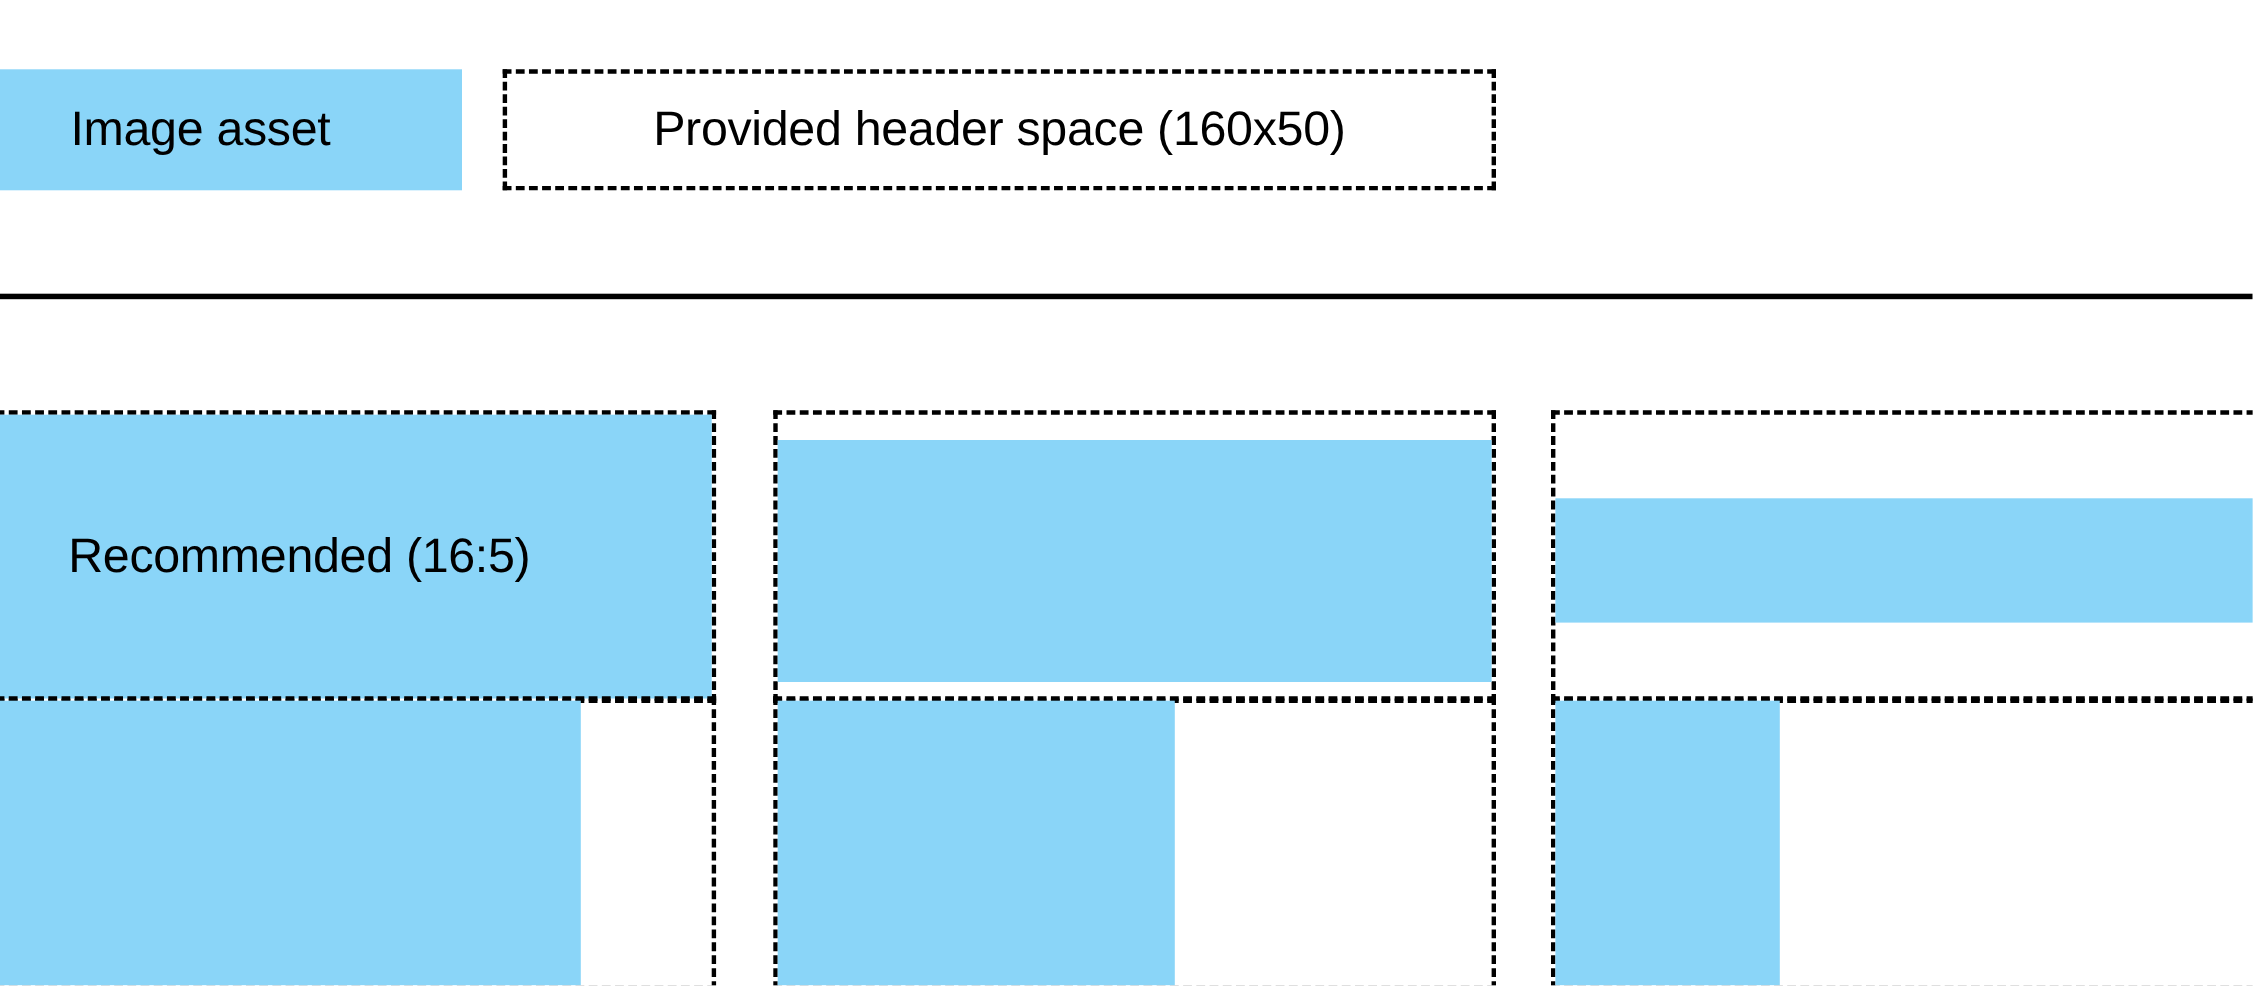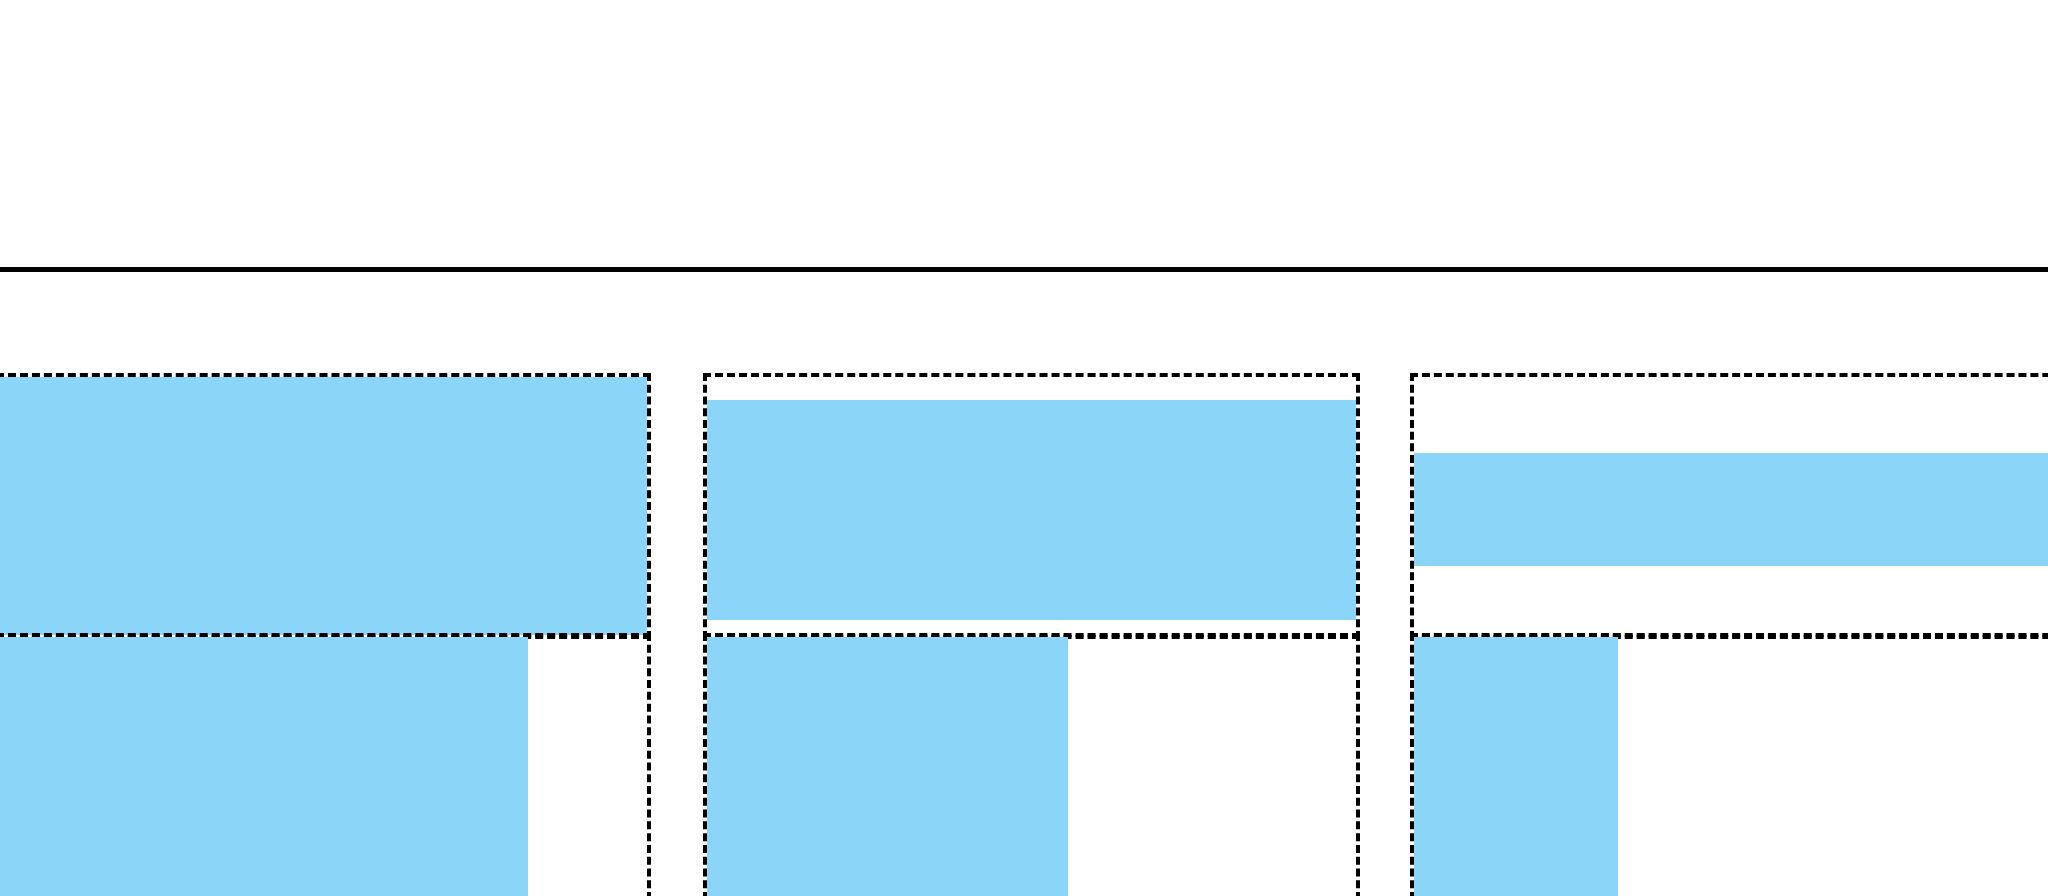--- a/index.html
+++ b/index.html
@@ -85,25 +85,37 @@
   #row3-col2-fill { left: 0; top: 0; width: 361px; height: 259px; }
 
   #row3-col3-box { left: 1410px; top: 633px; width: 700px; height: 267px; }
   #row3-col3-fill { left: 0; top: 0; width: 204px; height: 259px; }
 </style>
 </head>
 <body>
 
 <div id="canvas">
 
+  <div class="abs" id="header-row">
+
+    <div class="abs fill-blue" id="image-asset-chip">
+      <span class="label">Image asset</span>
+    </div>
+
+    <div class="abs dotted-box" id="provided-header-space-box">
+      <span class="label">Provided header space (160x50)</span>
+    </div>
+
+  </div>
 
   <div class="abs divider" id="section-divider"></div>
 
   <div class="abs dotted-box ratio-cell" id="row2-col1-box">
     <div class="abs fill-blue" id="row2-col1-fill"></div>
+    <span class="label">Recommended (16:5)</span>
   </div>
 
   <div class="abs dotted-box ratio-cell" id="row2-col2-box">
     <div class="abs fill-blue" id="row2-col2-fill"></div>
   </div>
 
   <div class="abs dotted-box ratio-cell" id="row2-col3-box">
     <div class="abs fill-blue" id="row2-col3-fill"></div>
   </div>
 

